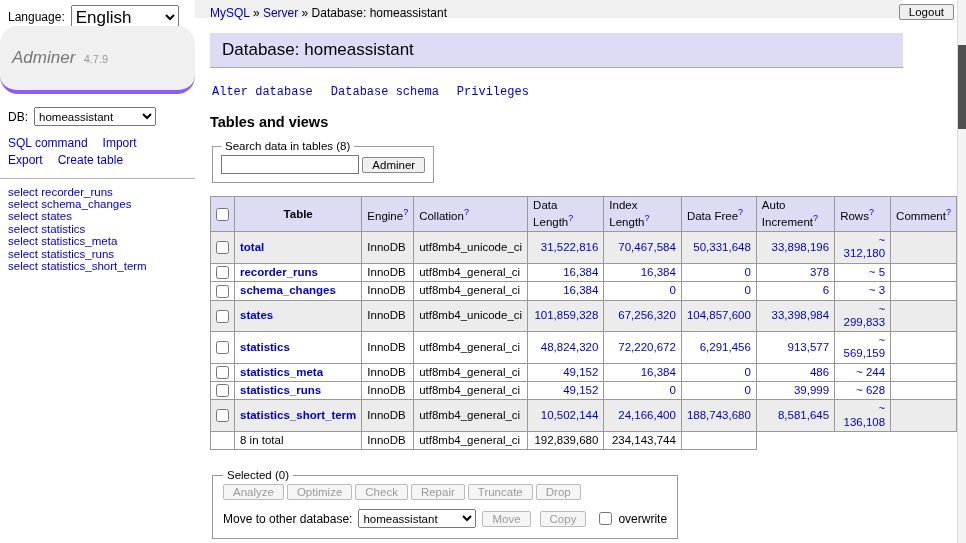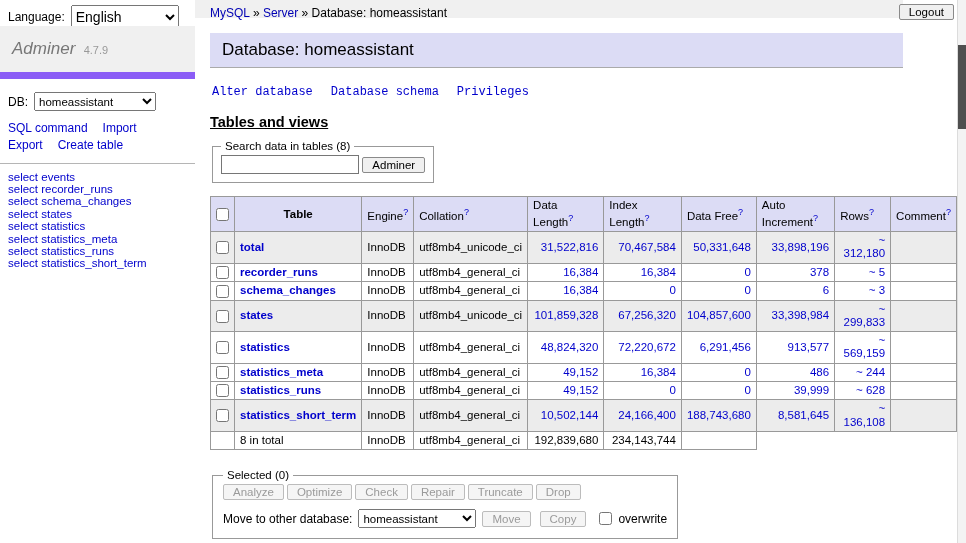--- a/index.html
+++ b/index.html
@@ -7,60 +7,60 @@
   body {
     width: 966px; height: 543px; overflow: hidden;
     font-family: "Liberation Sans", "DejaVu Sans", sans-serif;
     font-size: 12px; color: #000; background: #fff;
   }
   a { color: #0000cc; text-decoration: none; cursor: pointer; }
   .page { position: relative; width: 966px; height: 543px; }
 
   
   .lang { position: absolute; top: 5px; left: 8px; display: flex; align-items: center; gap: 6px; }
-  .lang select { width: 108px; height: 24px; font-size: 14px; }
+  .lang select { width: 108px; height: 24px; font-size: 17px; }
   .breadcrumb {
     position: absolute; top: 0; left: 195px; width: 708px; height: 18px;
     background: #f0f0f0; line-height: 26px; padding-left: 15px; white-space: nowrap;
   }
   .breadcrumb a { color: #0000b4; }
   .bc-sep { color: #000; }
   .logout { position: absolute; top: 4px; right: 12px; }
 
   
   .btn {
     font-family: inherit; font-size: 11.5px; padding: 1px 9px;
     background: #f0f0f0; border: 1px solid #8a8a8a; border-radius: 2px; color: #000;
   }
   .btn:disabled { color: #9a9a9a; background: #f5f5f5; border-color: #bcbcbc; }
   input[type="text"] { font-family: inherit; font-size: 11.5px; padding: 1px 3px; border: 1px solid #767676; height: 19px; }
   select { font-family: inherit; }
 
   
   .sidebar { position: absolute; top: 26px; left: 0; bottom: 0; width: 195px; background: #fff; }
-  .brand { background: #f0f0f0; border-bottom: 7px solid #8b5cf6; padding: 13px 12px; }
+  .brand { background: #f0f0f0; border-bottom: 4px solid #8b5cf6; padding: 22px 12px; border-radius: 18px; }
   .brand-name { font-size: 17px; font-style: italic; color: #777; }
   .brand-ver { font-size: 11px; color: #999; margin-left: 5px; }
   .db-row { margin: 13px 8px 9px; display: flex; align-items: center; gap: 6px; }
   .db-row select { width: 122px; height: 19px; font-size: 11.5px; }
   .side-actions { margin: 2px 8px 0; width: 172px; }
   .side-actions a { display: inline-block; margin-right: 15px; line-height: 1.4; }
   .side-divider { border: 0; border-top: 1px solid #b5b5b5; margin: 9px 0 7px; }
   .table-list { padding: 0 8px; }
   .table-list a { display: block; font-size: 11.5px; line-height: 12.4px; }
 
   
   .content { position: absolute; top: 26px; left: 195px; right: 9px; bottom: 0; padding-left: 15px; overflow: hidden; }
   .page-title {
     margin: 7px 54px 0 0; padding: 7px 12px; background: #dcdcf5;
     border-bottom: 1px solid #aaa; font-size: 17px; font-weight: normal;
   }
   .links-row { margin: 16px 0 0 2px; }
   .links-row a { margin-right: 18px; font-family: Liberation Mono, monospace; }
-  h3 { font-size: 14.5px; margin: 15px 0 0; font-weight: bold; text-decoration: underline; }
+  h3 { font-size: 14.5px; margin: 15px 0 0; font-weight: bold; }
 
   .search-fieldset { display: inline-block; margin: 10px 0 0 2px; border: 1px solid #999; padding: 3px 8px 8px; }
   fieldset legend { font-size: 11.5px; padding: 0 4px; }
   .search-input { width: 138px; }
 
   
   table.tables { border-collapse: collapse; margin-top: 13px; font-size: 11.5px; }
   table.tables th, table.tables td { border: 1px solid #999; padding: 2px 5px; line-height: 1.15; }
   table.tables thead th, table.tables thead td { background: #dcdcf5; text-align: left; }
   table.tables thead th { text-align: center; }
@@ -110,21 +110,20 @@
     </div>
     <div class="db-row">
       <span>DB:</span>
       <select>
         <option>homeassistant</option>
       </select>
     </div>
     <div class="side-actions"><a class="side-link">SQL command</a><a class="side-link">Import</a><a class="side-link">Export</a><a class="side-link">Create table</a></div>
     <hr class="side-divider">
     <div class="table-list">
-        <a class="table-link">select events</a>
         <a class="table-link">select recorder_runs</a>
         <a class="table-link">select schema_changes</a>
         <a class="table-link">select states</a>
         <a class="table-link">select statistics</a>
         <a class="table-link">select statistics_meta</a>
         <a class="table-link">select statistics_runs</a>
         <a class="table-link">select statistics_short_term</a>
       </div>
   </div>
 

